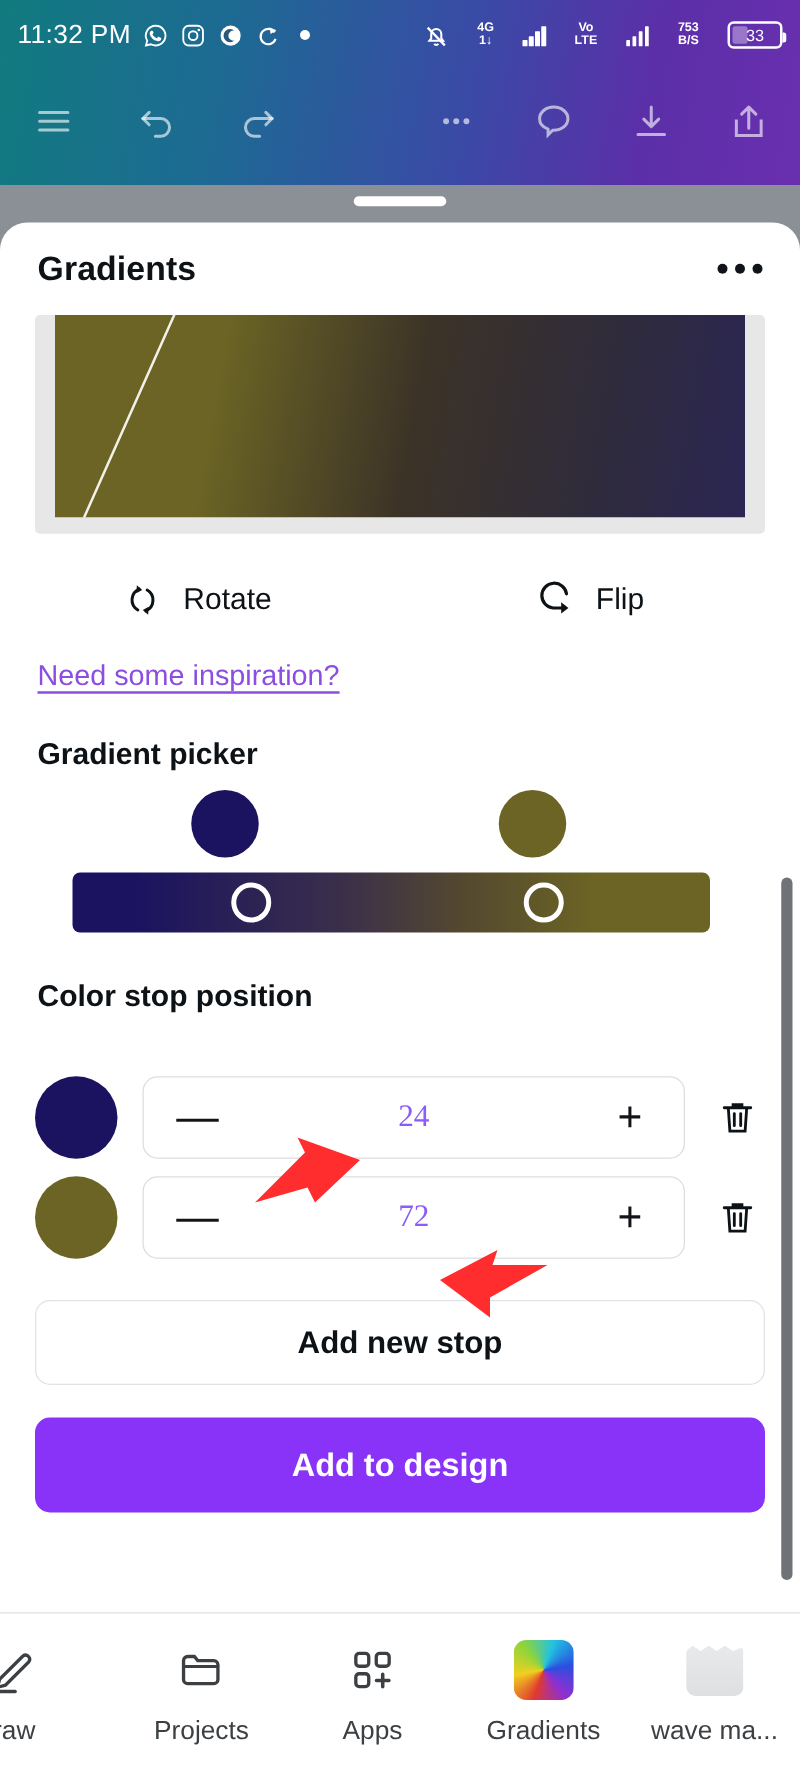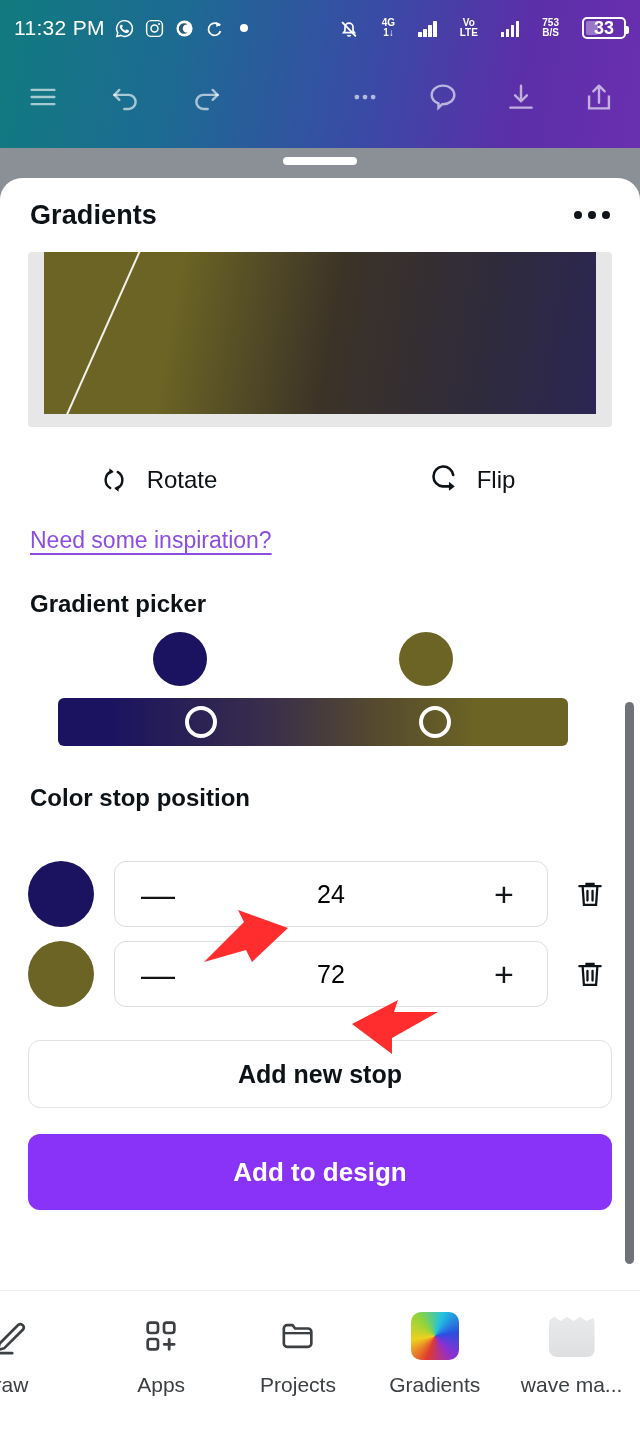--- a/index.html
+++ b/index.html
@@ -38,21 +38,21 @@
     position: relative; display: flex; align-items: center; padding: 2px;
   }
   .sb-battery::after {
     content: ""; position: absolute; right: -5px; top: 7px;
     width: 3px; height: 8px; background: #fff; border-radius: 0 2px 2px 0;
   }
   .sb-batt-fill { height: 100%; background: rgba(255,255,255,.35); border-radius: 2px; }
   .sb-batt-txt {
     position: absolute; left: 0; top: 0; width: 100%; height: 100%;
     display: flex; align-items: center; justify-content: center;
-    font-size: 18px; font-weight: 700; color: #fff;
+    font-size: 13px; font-weight: 400; color: #fff;
   }
 
   .toolbar {
     position: absolute; top: 60px; left: 0; width: 640px; height: 74px;
     display: flex; align-items: center; color: rgba(255,255,255,.62);
   }
   .tb-ic { width: 38px; height: 38px; display: flex; align-items: center; justify-content: center; }
   .tb-left { display: flex; align-items: center; gap: 44px; padding-left: 24px; }
   .tb-right { display: flex; align-items: center; gap: 40px; margin-left: auto; padding-right: 22px; }
 
@@ -133,21 +133,21 @@
     display: flex; align-items: center; padding: 0 28px; gap: 20px;
     height: 80px; position: relative;
   }
   .swatch { width: 66px; height: 66px; border-radius: 50%; flex: 0 0 66px; }
   .stepper {
     flex: 1; height: 66px; border: 1.5px solid #dcdde0; border-radius: 12px;
     display: flex; align-items: center; justify-content: space-between;
     padding: 0 26px; position: relative;
   }
   .step-btn { font-size: 34px; color: #121417; line-height: 1; width: 34px; text-align: center; font-weight: 300; }
-  .step-val { font-size: 25px; color: #000000; position: absolute; left: 50%; transform: translateX(-50%); }
+  .step-val { font-size: 25px; color: #8b5cf6; position: absolute; left: 50%; transform: translateX(-50%); font-family: Liberation Serif, serif; }
   .trash { width: 44px; flex: 0 0 44px; display: flex; align-items: center; justify-content: center; }
 
   
   .btn-outline {
     margin: 26px 28px 0 28px; height: 68px; border: 1.5px solid #e1e2e5;
     border-radius: 12px; display: flex; align-items: center; justify-content: center;
     font-size: 25px; font-weight: 700; color: #0d1216;
   }
   .btn-primary {
     margin: 26px 28px 0 28px; height: 76px; border-radius: 12px;
@@ -432,39 +432,39 @@
         <svg width="40" height="40" viewBox="0 0 24 24" style="margin-left:-22px">
             <path fill="none" stroke="#3c4043" stroke-width="1.6" stroke-linecap="round" d="M4 16.5 15.2 5.3a2 2 0 0 1 2.8 2.8L6.8 19.3 3 20.3Z"></path>
             <path stroke="#3c4043" stroke-width="1.6" stroke-linecap="round" d="M2.5 22.3h9"></path>
           </svg>
       </span>
       <span class="nav-label" style="margin-left:-26px">raw</span>
     </div>
     <div class="nav-item">
       <span class="nav-ic">
         <svg width="40" height="40" viewBox="0 0 24 24">
+            <path fill="none" stroke="#3c4043" stroke-width="1.6" d="M3.5 7.5a2 2 0 0 1 2-2h3.2l1.6 2H18a2 2 0 0 1 2 2v7a2 2 0 0 1-2 2H5.5a2 2 0 0 1-2-2Z"></path>
+            <path stroke="#3c4043" stroke-width="1.4" d="M3.8 10.3h16.4"></path>
+          </svg>
+      </span>
+      <span class="nav-label">Projects</span>
+    </div>
+    <div class="nav-item">
+      <span class="nav-ic">
+        <svg width="40" height="40" viewBox="0 0 24 24">
             <rect x="4" y="4" width="6.2" height="6.2" rx="1.6" fill="none" stroke="#3c4043" stroke-width="1.6"></rect>
             <rect x="13.8" y="4" width="6.2" height="6.2" rx="1.6" fill="none" stroke="#3c4043" stroke-width="1.6"></rect>
             <rect x="4" y="13.8" width="6.2" height="6.2" rx="1.6" fill="none" stroke="#3c4043" stroke-width="1.6"></rect>
             <path stroke="#3c4043" stroke-width="1.7" stroke-linecap="round" d="M16.9 14v6M13.9 17h6"></path>
           </svg>
       </span>
       <span class="nav-label">Apps</span>
     </div>
     <div class="nav-item">
       <span class="nav-ic">
-        <svg width="40" height="40" viewBox="0 0 24 24">
-            <path fill="none" stroke="#3c4043" stroke-width="1.6" d="M3.5 7.5a2 2 0 0 1 2-2h3.2l1.6 2H18a2 2 0 0 1 2 2v7a2 2 0 0 1-2 2H5.5a2 2 0 0 1-2-2Z"></path>
-            <path stroke="#3c4043" stroke-width="1.4" d="M3.8 10.3h16.4"></path>
-          </svg>
-      </span>
-      <span class="nav-label">Projects</span>
-    </div>
-    <div class="nav-item">
-      <span class="nav-ic">
         <span class="rainbow"></span>
       </span>
       <span class="nav-label">Gradients</span>
     </div>
     <div class="nav-item">
       <span class="nav-ic">
         <span class="wave-ic"></span>
       </span>
       <span class="nav-label">wave ma...</span>
     </div>

